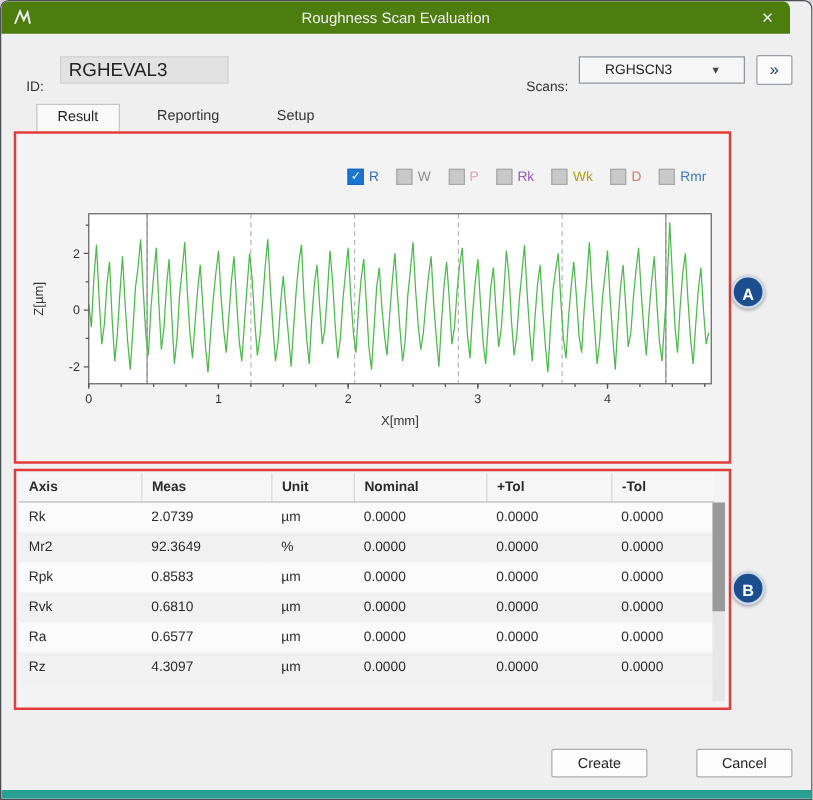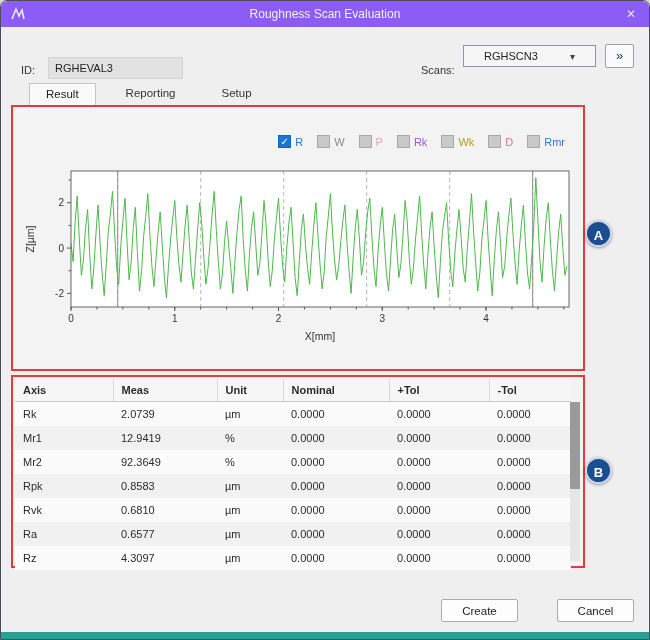--- a/index.html
+++ b/index.html
@@ -1,28 +1,28 @@
 <!DOCTYPE html>
 <html><head>
 <meta charset="utf-8">
 <style>
   html,body{margin:0;padding:0;background:#d4d4d4;font-family:"Liberation Sans",sans-serif;}
   #window{position:relative;width:650px;height:640px;background:#efefef;border:1px solid #4a4f55;
           box-sizing:border-box;overflow:hidden;border-radius:7px 7px 0 0;}
   
-  #titlebar{position:absolute;left:0;top:0;right:0;height:26px;background:#8b5cf6;color:#f2f2f2;
+  #titlebar{position:absolute;left:0;top:0;right:17px;height:26px;background:#4d7c0f;color:#f2f2f2;
             border-radius:6px 6px 0 0;}
   #titlebar .title{position:absolute;left:0;right:0;top:6px;text-align:center;font-size:12px;}
   #app-icon{position:absolute;left:8px;top:4px;width:18px;height:18px;}
   #close-btn{position:absolute;right:10px;top:5px;width:16px;height:16px;color:#e8e8e8;font-size:12px;
              text-align:center;line-height:16px;cursor:pointer;}
   
   .hlabel{position:absolute;font-size:11px;color:#333;margin-top:14px;}
-  #id-input{position:absolute;left:47px;top:56px;width:135px;height:22px;background:#e2e2e2;border:1px solid #d2d2d2;
-            font-size:11px;color:#222;padding:0 6px;box-sizing:border-box;font-family:"Liberation Sans",sans-serif;}
+  #id-input{position:absolute;left:47px;top:44px;width:135px;height:22px;background:#e2e2e2;border:1px solid #d2d2d2;
+            font-size:15px;color:#222;padding:0 6px;box-sizing:border-box;font-family:"Liberation Sans",sans-serif;}
   #scans-select{position:absolute;left:462px;top:44px;width:133px;height:22px;background:#f6f6f6;border:1px solid #8f979e;
             font-size:11px;color:#222;box-sizing:border-box;display:flex;align-items:center;padding:0 20px;cursor:pointer;}
   #scans-select .chev{margin-left:auto;font-size:10px;color:#444;}
   #expand-btn{position:absolute;left:604px;top:43px;width:29px;height:24px;background:#fbfbfb;border:1px solid #9aa0a6;
             font-size:13px;color:#1a3d6d;text-align:center;line-height:22px;box-sizing:border-box;cursor:pointer;border-radius:2px;}
   
   #tabs{position:absolute;left:28px;top:82px;height:22px;display:flex;gap:14px;}
   .tab{font-size:11.5px;color:#333;padding:4px 16px;cursor:pointer;}
   .tab.active{background:#fafafa;border:1px solid #c6c6c6;border-bottom:none;color:#222;}
   
@@ -201,28 +201,20 @@
       <tbody>
           <tr>
             <td>Rk</td>
             <td>2.0739</td>
             <td>µm</td>
             <td>0.0000</td>
             <td>0.0000</td>
             <td>0.0000</td>
           </tr>
           <tr>
-            <td>Mr1</td>
-            <td>12.9419</td>
-            <td>%</td>
-            <td>0.0000</td>
-            <td>0.0000</td>
-            <td>0.0000</td>
-          </tr>
-          <tr>
             <td>Mr2</td>
             <td>92.3649</td>
             <td>%</td>
             <td>0.0000</td>
             <td>0.0000</td>
             <td>0.0000</td>
           </tr>
           <tr>
             <td>Rpk</td>
             <td>0.8583</td>

